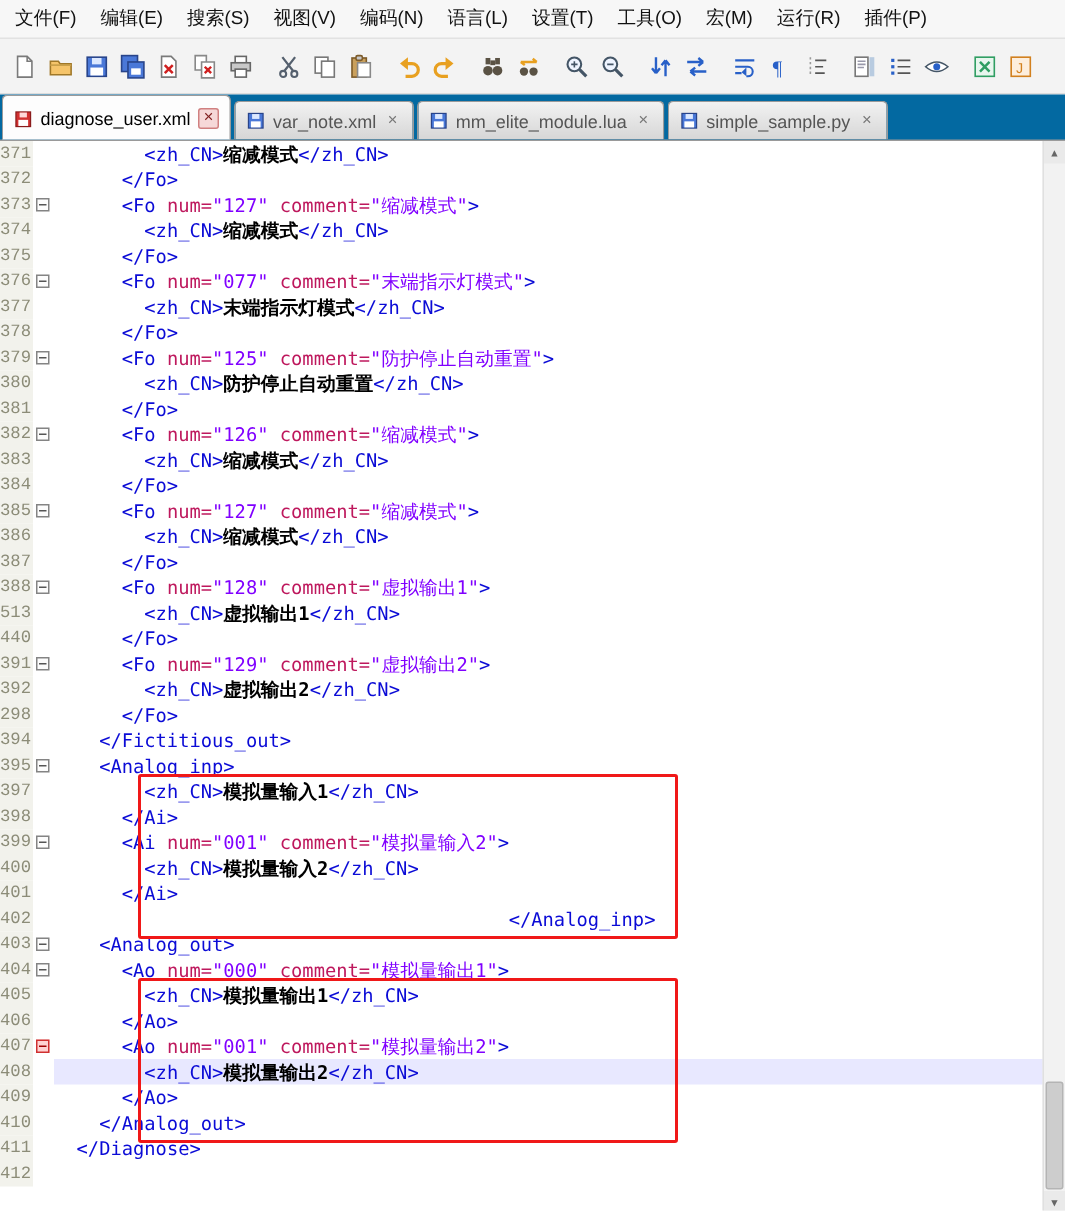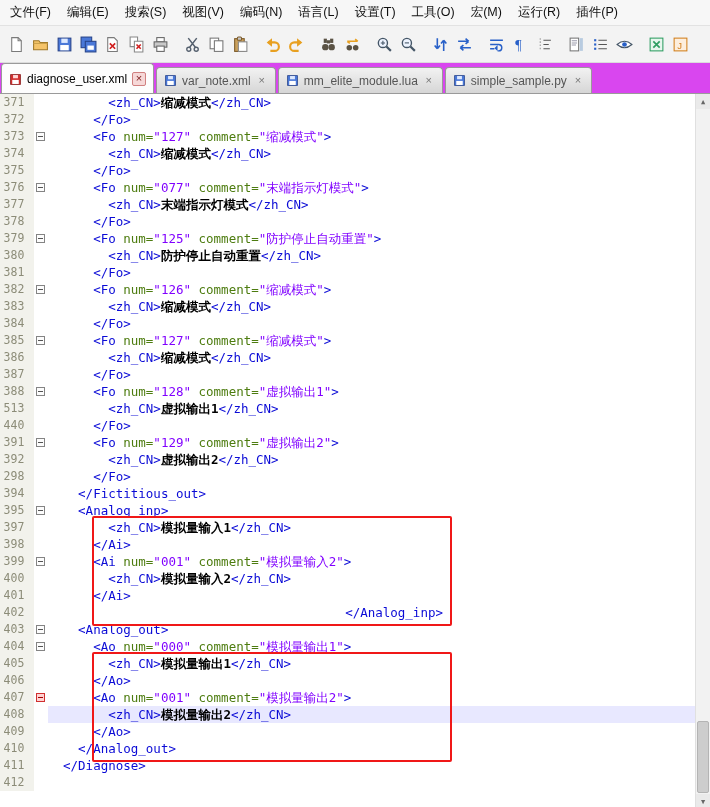--- a/index.html
+++ b/index.html
@@ -12,45 +12,45 @@
   .menu-bar{height:25px;display:flex;align-items:center;background:#f7f7f7;
     border-bottom:1px solid #e2e2e2;font-size:12.5px;color:#111;padding-left:2px;white-space:nowrap;overflow:hidden;}
   .menu-item{padding:4px 8px;cursor:default;}
   
   .toolbar{height:36px;display:flex;align-items:center;background:#f3f3f3;
     border-bottom:1px solid #dcdcdc;padding-left:5px;overflow:hidden;white-space:nowrap;}
   .tb-btn{width:23px;height:23px;flex:0 0 auto;display:flex;align-items:center;justify-content:center;border-radius:3px;margin-right:1px;}
   .tb-ic svg{width:17px;height:17px;display:block;}
   .tb-sep{width:8px;flex:0 0 auto;}
   
-  .tab-bar{height:30px;background:#d946ef;display:flex;align-items:flex-end;
+  .tab-bar{height:30px;background:#0369a1;display:flex;align-items:flex-end;
     border-bottom:1px solid #9a9a9a;padding-left:1px;overflow:hidden;}
   .tab{height:25px;display:flex;align-items:center;gap:5px;padding:0 7px;
     background:linear-gradient(#f2f2f2,#d6d6d6);border:1px solid #9a9a9a;border-bottom:none;
     border-radius:4px 4px 0 0;margin-right:2px;font-size:12px;color:#555;white-space:nowrap;}
   .tab.active{height:30px;background:#fdfdfd;color:#000;position:relative;z-index:2;margin-bottom:-1px;}
   .tab-floppy svg{width:13px;height:13px;display:block;}
   .tab-close{font-size:11px;line-height:11px;color:#777;width:12px;height:12px;text-align:center;border-radius:2px;}
   .tab-close.act{color:#802020;border:1px solid #d08080;background:#f6d8d8;}
   
   .editor{position:relative;height:715px;background:#fff;
     font-family:"DejaVu Sans Mono","Liberation Mono",monospace;font-size:12.5px;}
   .code-row{display:flex;height:17px;line-height:17px;}
-  .ln{width:34px;flex:0 0 auto;background:#f2f2ec;color:#8c8c78;text-align:center;
-    padding-right:6px;font-size:11.5px;box-sizing:border-box;}
+  .ln{width:22px;flex:0 0 auto;background:#f2f2ec;color:#8c8c78;text-align:left;
+    padding-right:6px;font-size:11.5px;box-sizing:border-box;font-family:Liberation Mono, monospace;}
   .fold{width:14px;flex:0 0 auto;background:#fff;position:relative;}
   .fold-box{position:absolute;top:4px;left:2px;width:9px;height:9px;box-sizing:border-box;
     border:1px solid #848484;background:#fcfcfc;}
   .fold-box::after{content:"";position:absolute;left:1px;right:1px;top:3px;border-top:1px solid #555;}
   .fold-box.red{border-color:#d03030;background:#ffd2d2;}
   .fold-box.red::after{border-top-color:#a00000;}
   .code{flex:1;white-space:pre;overflow:hidden;}
   .code.cur{background:#e8e8ff;}
   .tok-g{color:#0b0bd6;}
-  .tok-a{color:#4d7c0f;}
+  .tok-a{color:#be185d;}
   .tok-s{color:#8000ff;}
   .tok-x{color:#000;font-weight:bold;}
   
   .ann{position:absolute;border:2px solid #f01818;border-radius:2px;pointer-events:none;z-index:5;}
   
   .vscroll{position:absolute;top:0;right:0;bottom:0;width:14px;background:#f2f2f2;border-left:1px solid #e0e0e0;z-index:6;}
   .vs-arrow{height:15px;display:flex;align-items:center;justify-content:center;font-size:7px;color:#666;background:#eaeaea;}
   .vs-arrow.down{position:absolute;bottom:0;left:0;right:0;}
   .vs-thumb{position:absolute;left:1px;right:1px;bottom:16px;height:70px;background:#cdcdcd;border:1px solid #b4b4b4;border-radius:2px;}
 </style>

